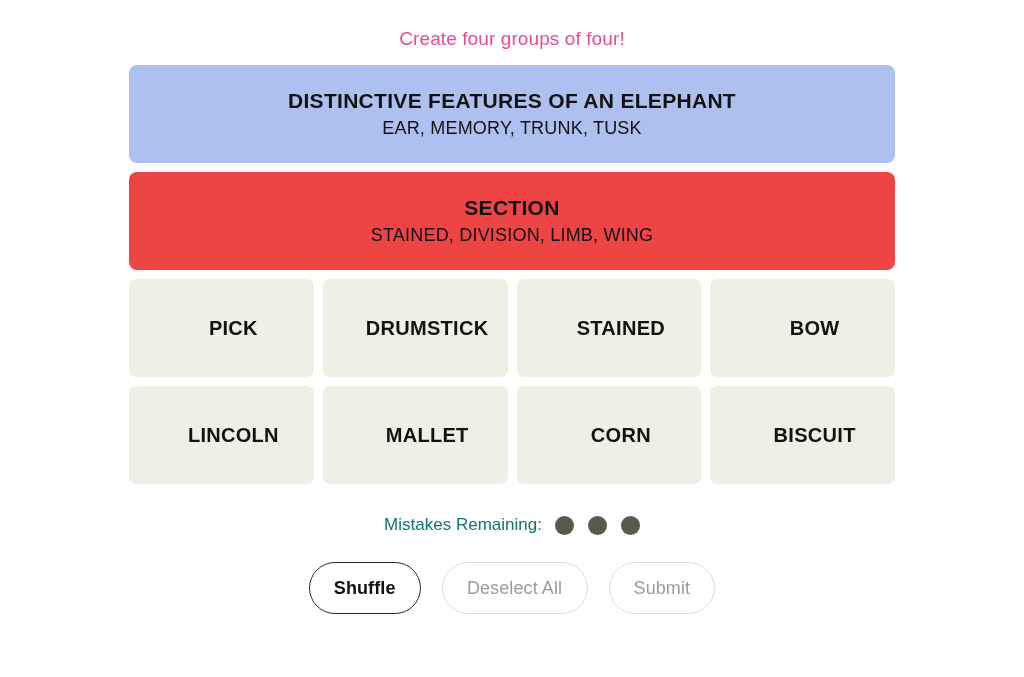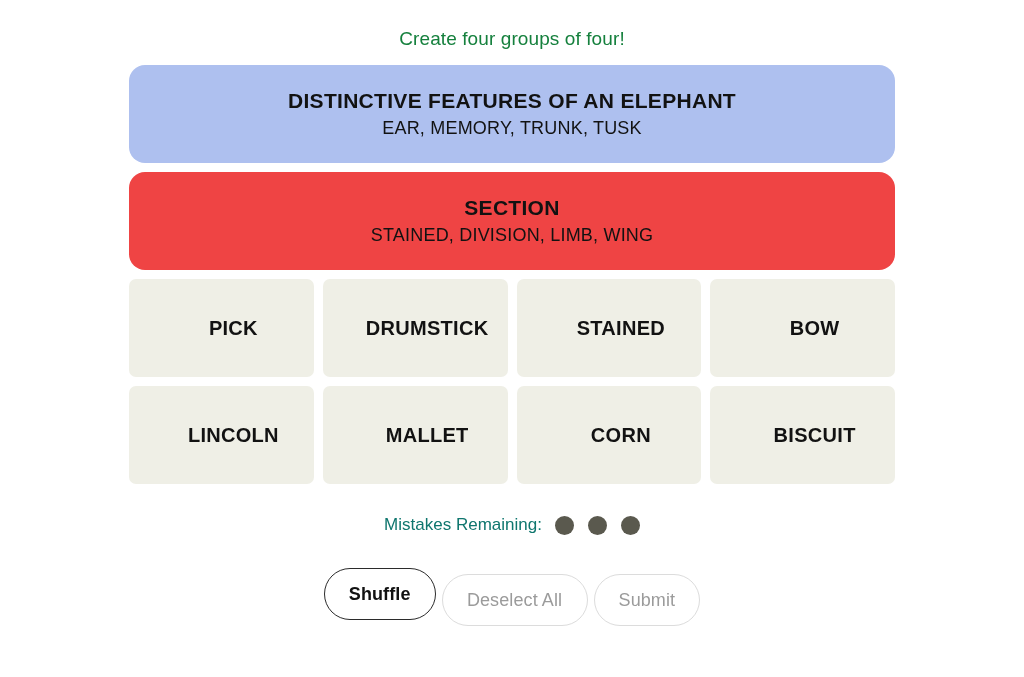--- a/index.html
+++ b/index.html
@@ -23,38 +23,38 @@
     flex-direction: column;
     align-items: center;
   }
 
   
   .instruction {
     margin-top: 27px;
     font-size: 19px;
     line-height: 24px;
     font-weight: 400;
-    color: #15803d;
+    color: #ec4899;
     text-align: center;
     letter-spacing: 0.1px;
   }
 
   
   .board {
     margin-top: 14px;
     width: 766px;
     display: flex;
     flex-direction: column;
     gap: 9px;
   }
 
   .solved-row {
     width: 766px;
     height: 98px;
-    border-radius: 16px;
+    border-radius: 8px;
     display: flex;
     flex-direction: column;
     align-items: center;
     justify-content: center;
     color: #121212;
     box-sizing: border-box;
   }
   .solved-title {
     font-size: 21px;
     font-weight: 700;
@@ -120,21 +120,21 @@
     border-radius: 50%;
     background: #5a594e;
   }
 
   
   .controls {
     margin-top: 27px;
     display: flex;
     align-items: center;
     justify-content: center;
-    gap: 6px;
+    gap: 21px;
   }
   .btn {
     height: 52px;
     border-radius: 26px;
     background: #ffffff;
     border: 1.6px solid #dcdcdc;
     color: #9b9b9b;
     font-size: 18px;
     font-family: "Liberation Sans", sans-serif;
     display: flex;
@@ -145,21 +145,20 @@
     cursor: pointer;
     letter-spacing: 0.1px;
   }
   .btn.active {
     border-color: #2b2b2b;
     color: #121212;
     font-weight: 700;
   }
   .btn.disabled {
     cursor: default;
-    margin-top: 12px;
   }
   #btn-shuffle { min-width: 110px; }
   #btn-deselect { min-width: 146px; }
   #btn-submit { min-width: 106px; }
 </style>
 </head>
 <body>
 
 <div class="game">
 

